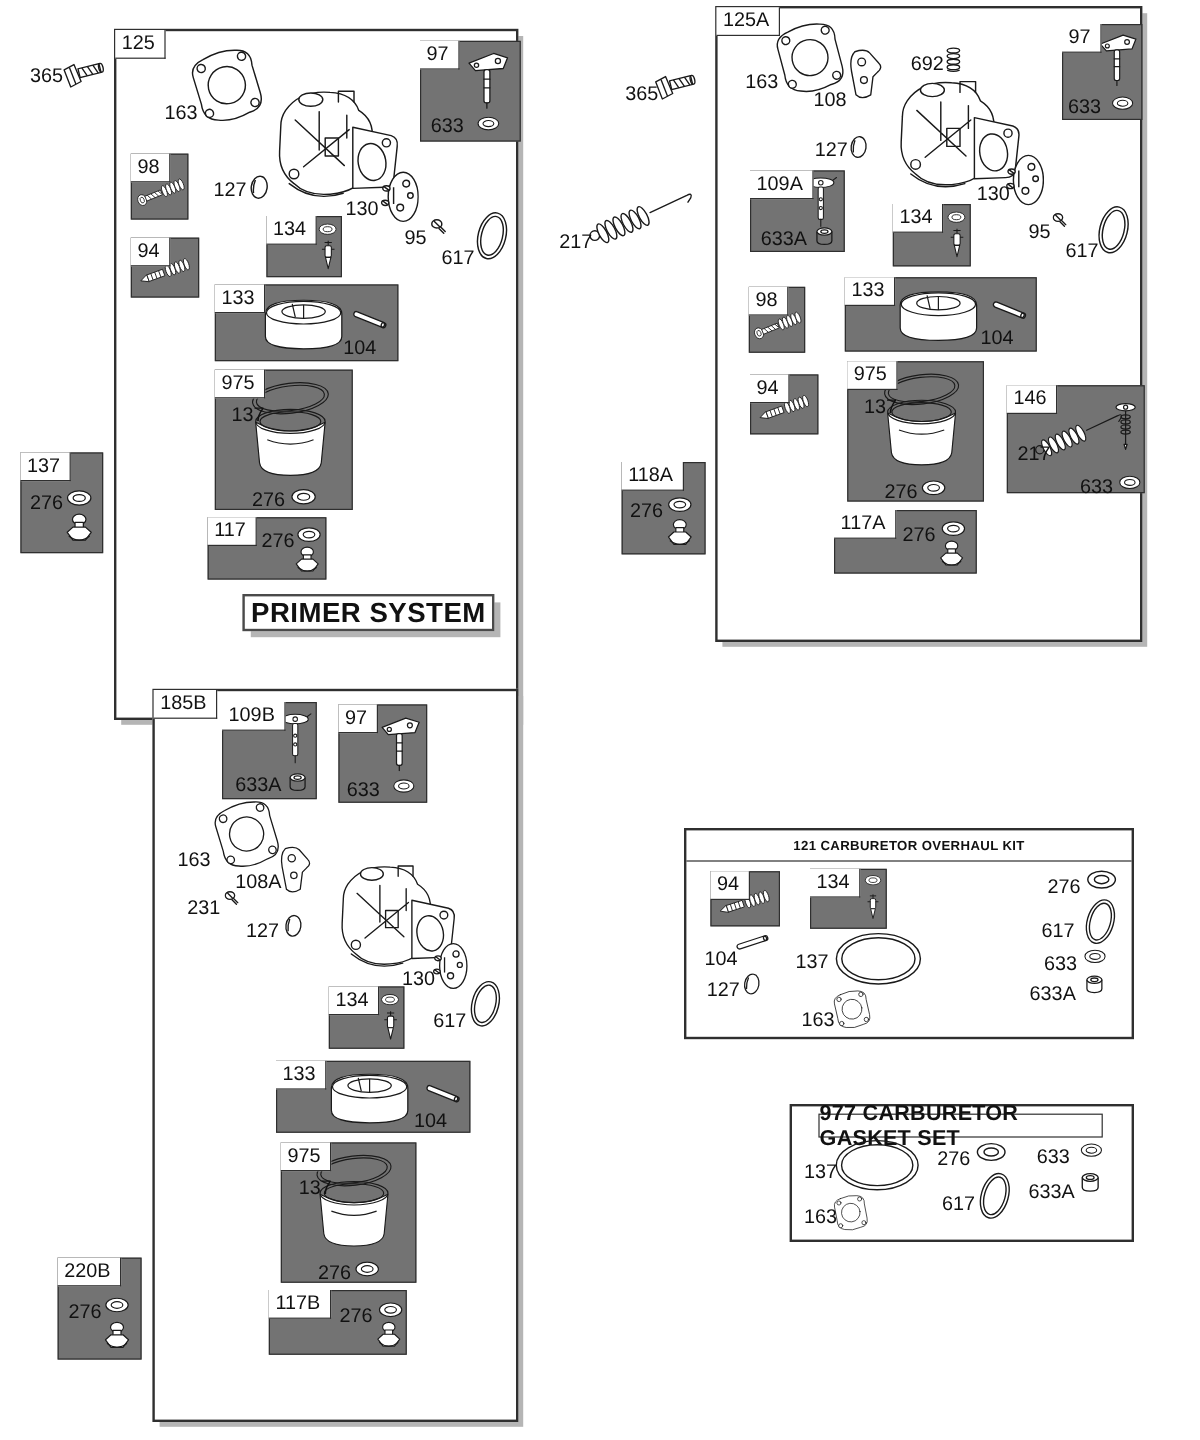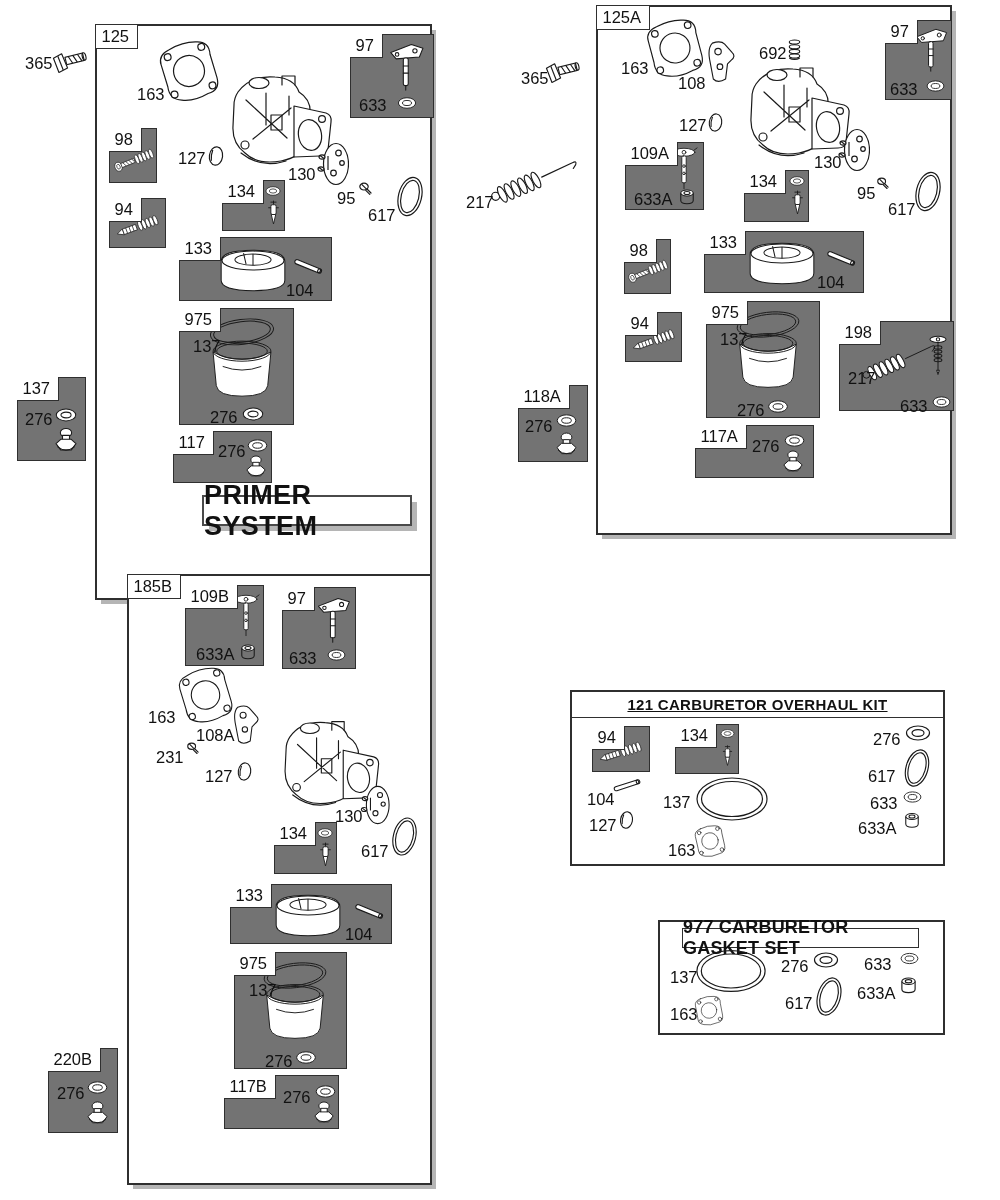--- a/index.html
+++ b/index.html
@@ -8,24 +8,24 @@
            font-family:"Liberation Sans", sans-serif; color:#111; overflow:hidden; }
   .b  { position:absolute; border:2px solid #2f2f2f; background:#fff; }
   .s  { position:absolute; border:1.5px solid #2f2f2f; background:#737373; }
   .shadow { box-shadow:5px 5px 0 -1px #b5b5b5; }
   .t  { position:absolute; top:-1.5px; left:-1.5px; background:#fff;
         border-right:1.5px solid #2f2f2f; border-bottom:1.5px solid #2f2f2f;
         font-size:16.5px; line-height:1.15; padding:2px 8px 3px 6px; z-index:3; }
   .L  { position:absolute; font-size:16.5px; line-height:1; white-space:nowrap; z-index:2; }
   .ttl { position:absolute; border:2px solid #4a4a4a; background:#fff;
          box-shadow:6px 6px 0 -1px #b5b5b5; display:flex; align-items:center;
-         justify-content:center; font-weight:bold; font-size:27px; letter-spacing:.4px; }
+         justify-content:center; font-weight:bold; font-size:23px; letter-spacing:.4px; }
   .kt  { position:absolute; left:0; right:0; top:0; height:26px;
          border-bottom:1.5px solid #2f2f2f; display:flex; align-items:center;
-         justify-content:center; font-weight:bold; font-size:15px; letter-spacing:.3px;text-decoration:underline; }
+         justify-content:center; font-weight:bold; font-size:11px; letter-spacing:.3px; }
   .kt2 { position:absolute; border:1.5px solid #2f2f2f; background:#fff; display:flex;
          align-items:center; justify-content:center; font-weight:bold; font-size:18px;
          letter-spacing:.2px; }
   svg.part { position:absolute; overflow:visible; }
   svg.part * { vector-effect:non-scaling-stroke; }
 </style>
 </head>
 <body>
 
 <div class="frame">
@@ -440,21 +440,21 @@
     <svg class="part" style="left:16px;top:6px;width:90px;height:88px">
           <use href="#s-bowl"></use>
         </svg>
     <span class="L" style="left:30px;top:100px">276</span>
     <svg class="part" style="left:60px;top:98px;width:22px;height:13px">
           <use href="#s-ring"></use>
         </svg>
   </div>
 
   <div class="s" style="left:241px;top:314px;width:115px;height:90px">
-    <span class="t">198</span>
+    <span class="t">146</span>
     <span class="L" style="left:8px;top:48px">217</span>
     <svg class="part" style="left:20px;top:18px;width:78px;height:42px">
           <use href="#s-spring217"></use>
         </svg>
     <svg class="part" style="left:87px;top:10px;width:22px;height:46px">
           <use href="#s-idlescrew"></use>
         </svg>
     <span class="L" style="left:60px;top:76px">633</span>
     <svg class="part" style="left:92px;top:74px;width:19px;height:12px">
           <use href="#s-ring"></use>

